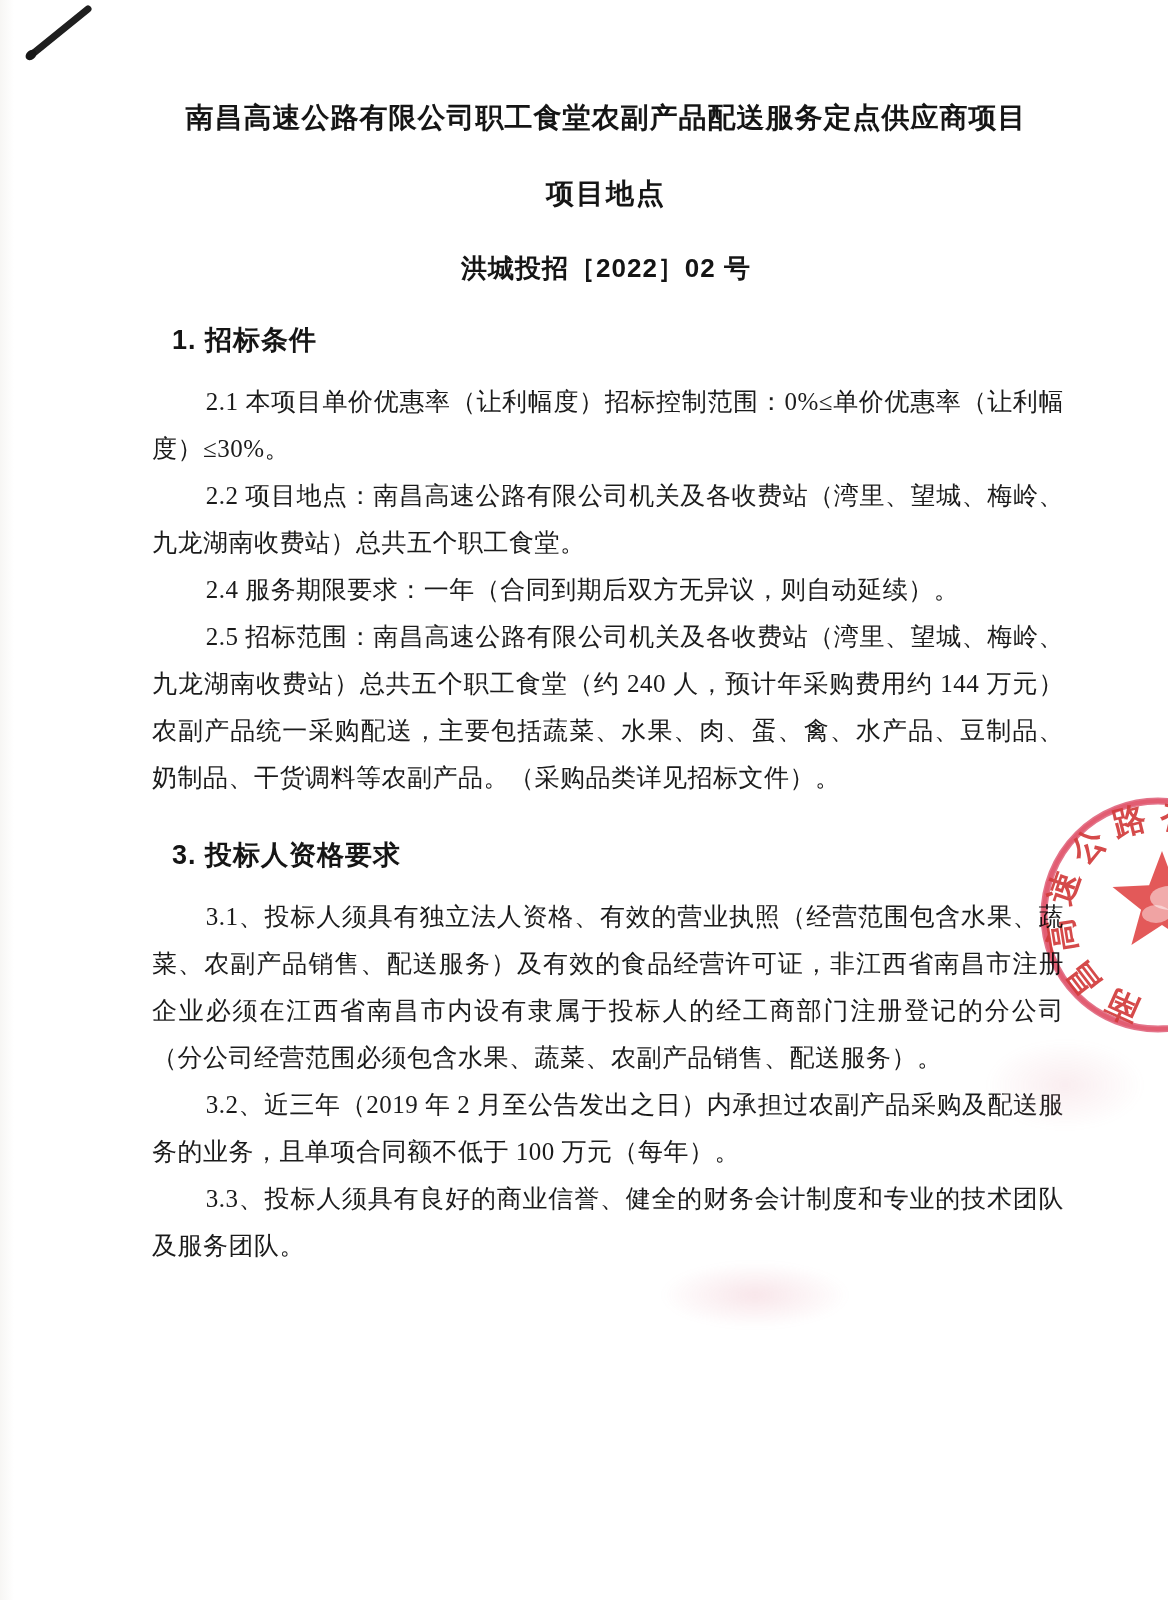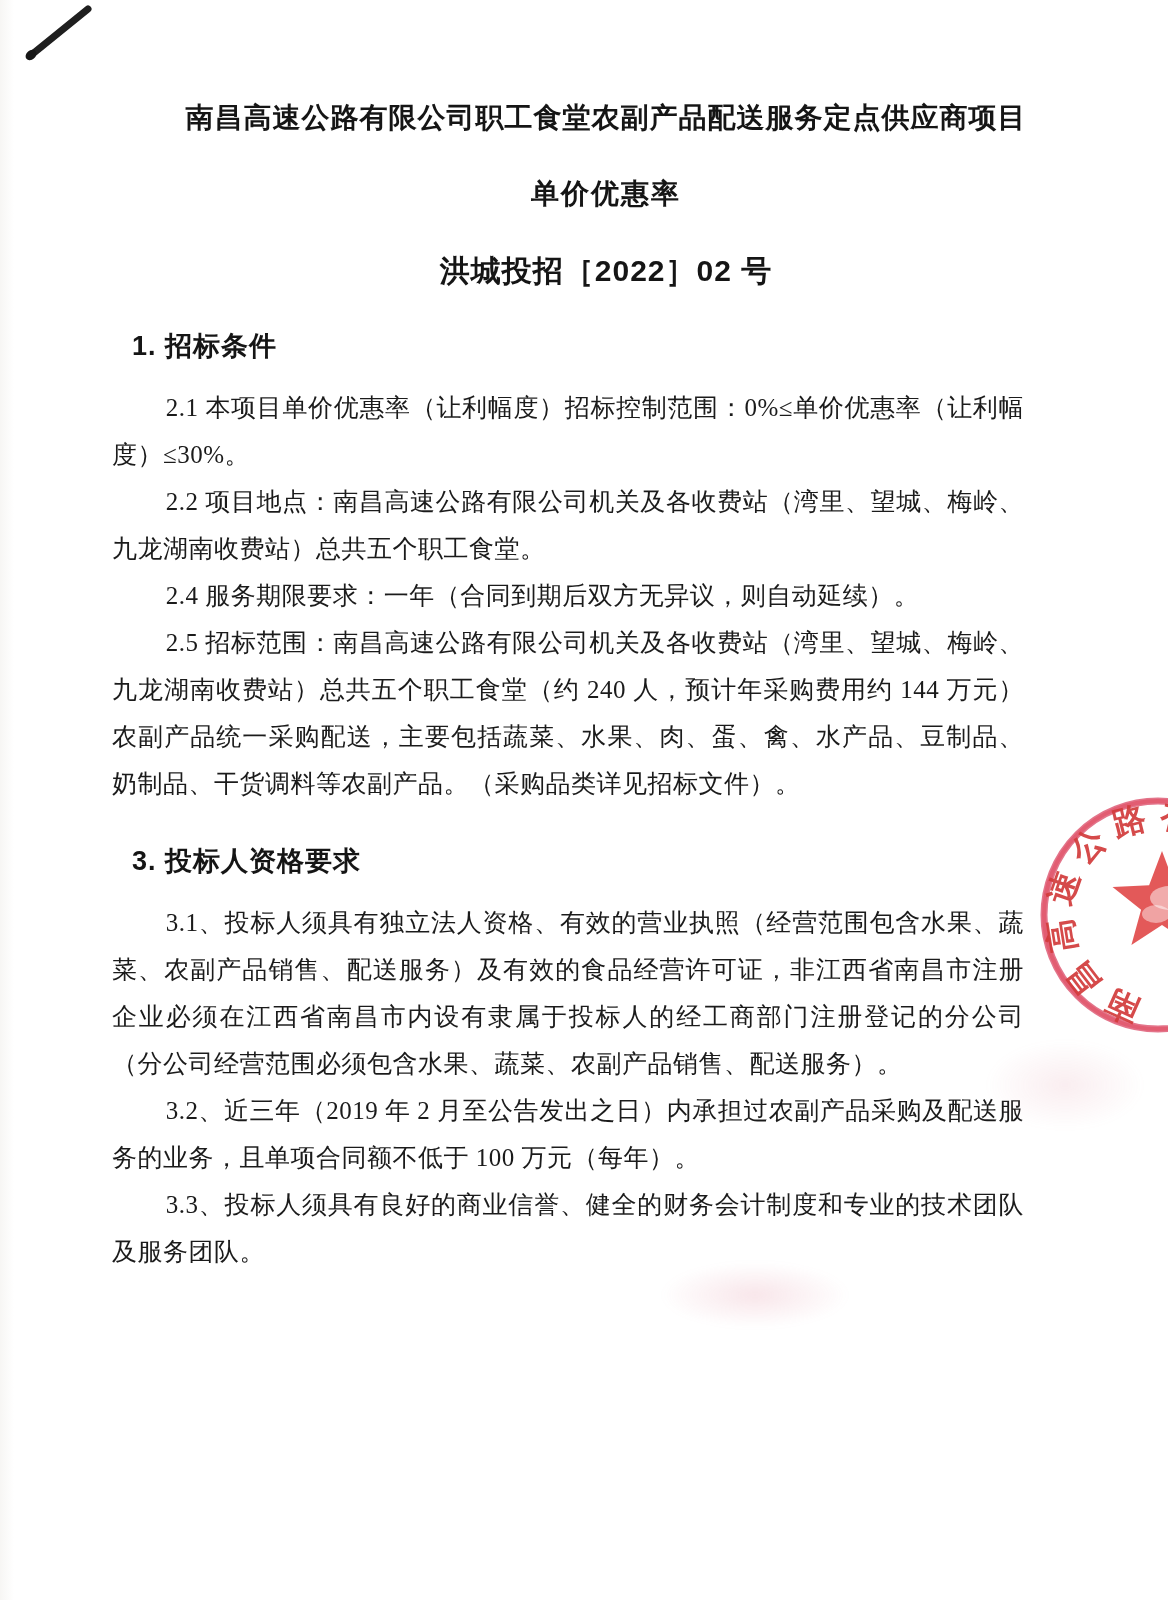--- a/index.html
+++ b/index.html
@@ -24,27 +24,27 @@
     font-weight: 700; font-size: 28px; line-height: 1.25;
     margin: 0 auto; width: 860px; letter-spacing: 1px; color: #151515;
   }
   .doc-subtitle {
     font-family: "Liberation Sans", sans-serif;
     font-weight: 700; font-size: 28px; margin-top: 40px;
     letter-spacing: 2px; color: #151515;
   }
   .doc-number {
     font-family: "Liberation Sans", sans-serif;
-    font-weight: 700; font-size: 30px; margin-top: 38px;
+    font-weight: 700; font-size: 26px; margin-top: 38px;
     letter-spacing: 1px; color: #151515;
   }
 
   
   .doc-body {
-    margin: 26px 128px 0 68px;
+    margin: 26px 128px 0 108px;
     width: 912px;
     font-size: 25px; line-height: 47px;
     text-align: justify;
     letter-spacing: 0.5px;
   }
   .doc-section { margin: 0; }
   .section-heading {
     font-family: "Liberation Sans", sans-serif;
     font-weight: 700; font-size: 27px; color: #151515;
     margin: 34px 0 18px 20px; line-height: 40px;
@@ -86,21 +86,21 @@
 
 <div class="page">
 
   <svg class="pen-mark" width="100" height="80" viewBox="0 0 100 80">
     <path d="M12,54 L70,7" stroke="#1f1f1f" stroke-width="7" stroke-linecap="round" fill="none"></path>
     <ellipse cx="13" cy="53" rx="6" ry="4.5" transform="rotate(-40 13 53)" fill="#161616"></ellipse>
   </svg>
 
   <header class="doc-header">
     <h1 class="doc-title">南昌高速公路有限公司职工食堂农副产品配送服务定点供应商项目</h1>
-    <div class="doc-subtitle">单价优惠率</div>
+    <div class="doc-subtitle">项目地点</div>
     <div class="doc-number">洪城投招［2022］02 号</div>
   </header>
 
   <main class="doc-body" id="doc-body">
       <section class="doc-section">
         <h2 class="section-heading">1. 招标条件</h2>
       </section>
       <section class="doc-section">
         <p>2.1 本项目单价优惠率（让利幅度）招标控制范围：0%≤单价优惠率（让利幅度）≤30%。</p>
         <p>2.2 项目地点：南昌高速公路有限公司机关及各收费站（湾里、望城、梅岭、九龙湖南收费站）总共五个职工食堂。</p>

